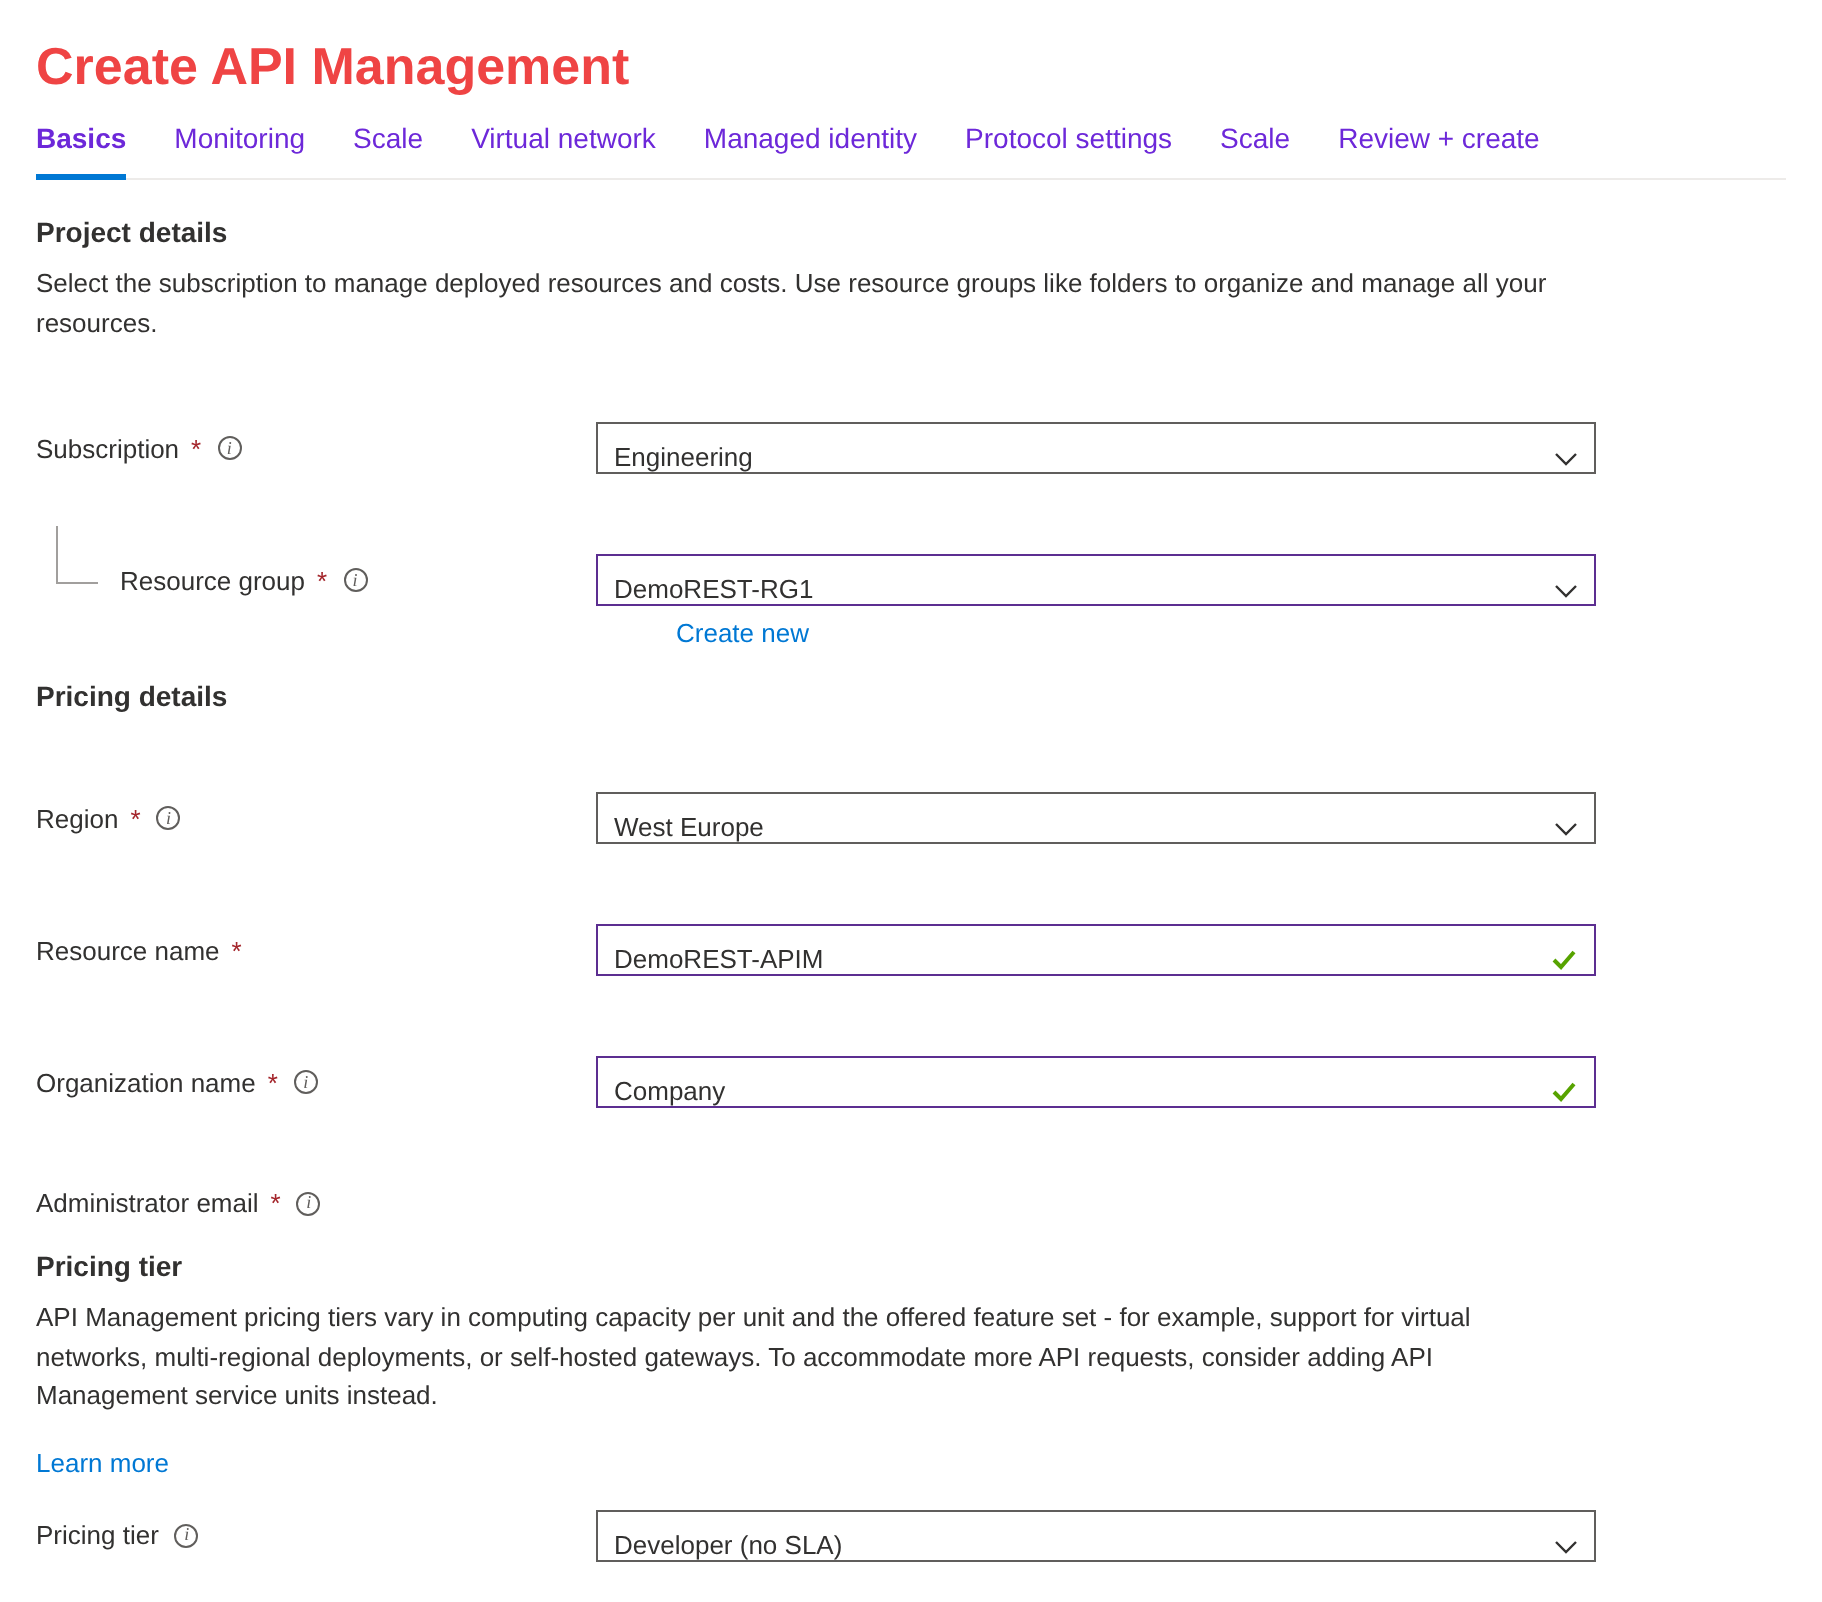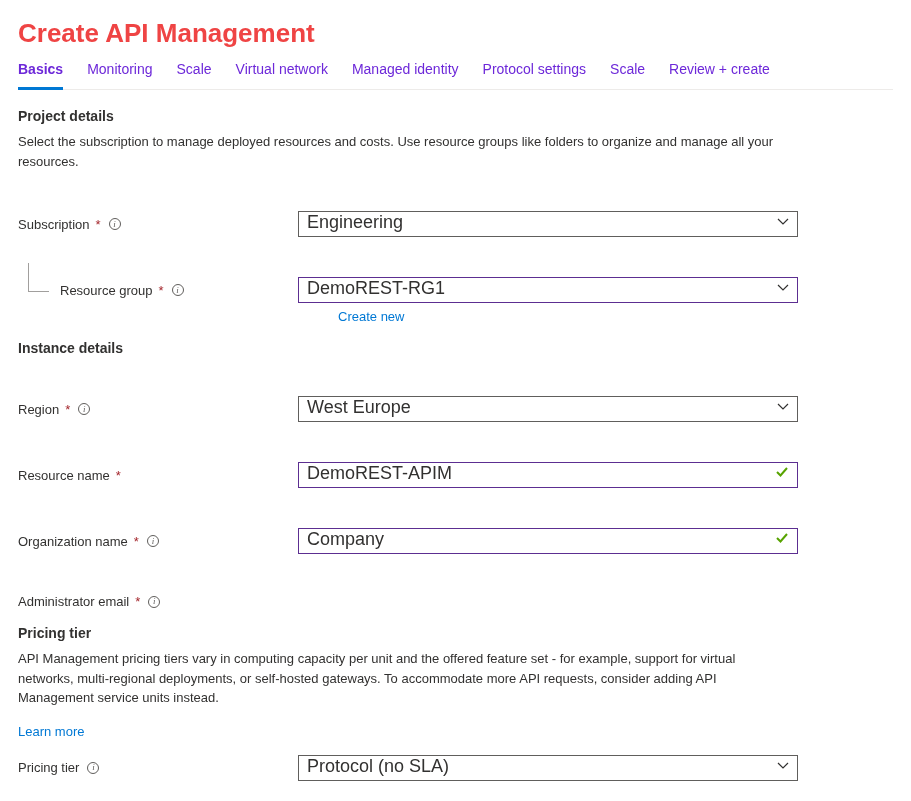--- a/index.html
+++ b/index.html
@@ -89,23 +89,23 @@
     font-family: serif;
     line-height: 1;
     margin-left: 4px;
   }
   .control-col { flex: 0 0 500px; }
   .select, .input {
     width: 100%;
     height: 26px;
     border: 1px solid #605e5c;
     padding: 0 8px;
-    font-size: 18px;
-    display: flex;
-    align-items: flex-start;
+    font-size: 13px;
+    display: flex;
+    align-items: flex-end;
     justify-content: space-between;
     background: #fff;
   }
   .select.valid, .input.valid { border-color: #5c2e91; }
   .chevron {
     width: 12px; height: 12px;
     display: inline-block;
   }
   .chevron svg { width: 100%; height: 100%; }
   .check {
@@ -204,21 +204,21 @@
   </div>
 </div>
 <div class="sublink-row">
   <div class="label-col"></div>
   <div class="control-col">
     <a href="#" class="link">Create new</a>
   </div>
 </div>
 
 
-<h2>Instance details</h2>
+<h2>Pricing details</h2>
 
 <div class="row">
   <div class="label-col">
     <span>Region</span>
     <span class="req">*</span>
     <span class="info-icon">i</span>
   </div>
   <div class="control-col">
     <div class="select">
       <span>West Europe</span>
@@ -273,21 +273,21 @@
 <p class="desc">API Management pricing tiers vary in computing capacity per unit and the offered feature set - for example, support for virtual networks, multi-regional deployments, or self-hosted gateways. To accommodate more API requests, consider adding API Management service units instead.</p>
 <a href="#" class="link">Learn more</a>
 
 <div class="row" style="margin-top:16px;">
   <div class="label-col">
     <span>Pricing tier</span>
     <span class="info-icon">i</span>
   </div>
   <div class="control-col">
     <div class="select">
-      <span>Protocol (no SLA)</span>
+      <span>Developer (no SLA)</span>
       <span class="chevron"><svg viewBox="0 0 12 12">
             <path d="M1 3 L6 8 L11 3" fill="none" stroke="#323130" stroke-width="1.2"></path>
           </svg></span>
     </div>
   </div>
 </div>
 
 <div class="footer">
   <button class="btn primary">Review + create</button>
   <button class="btn">Next : Monitoring &gt;</button>

